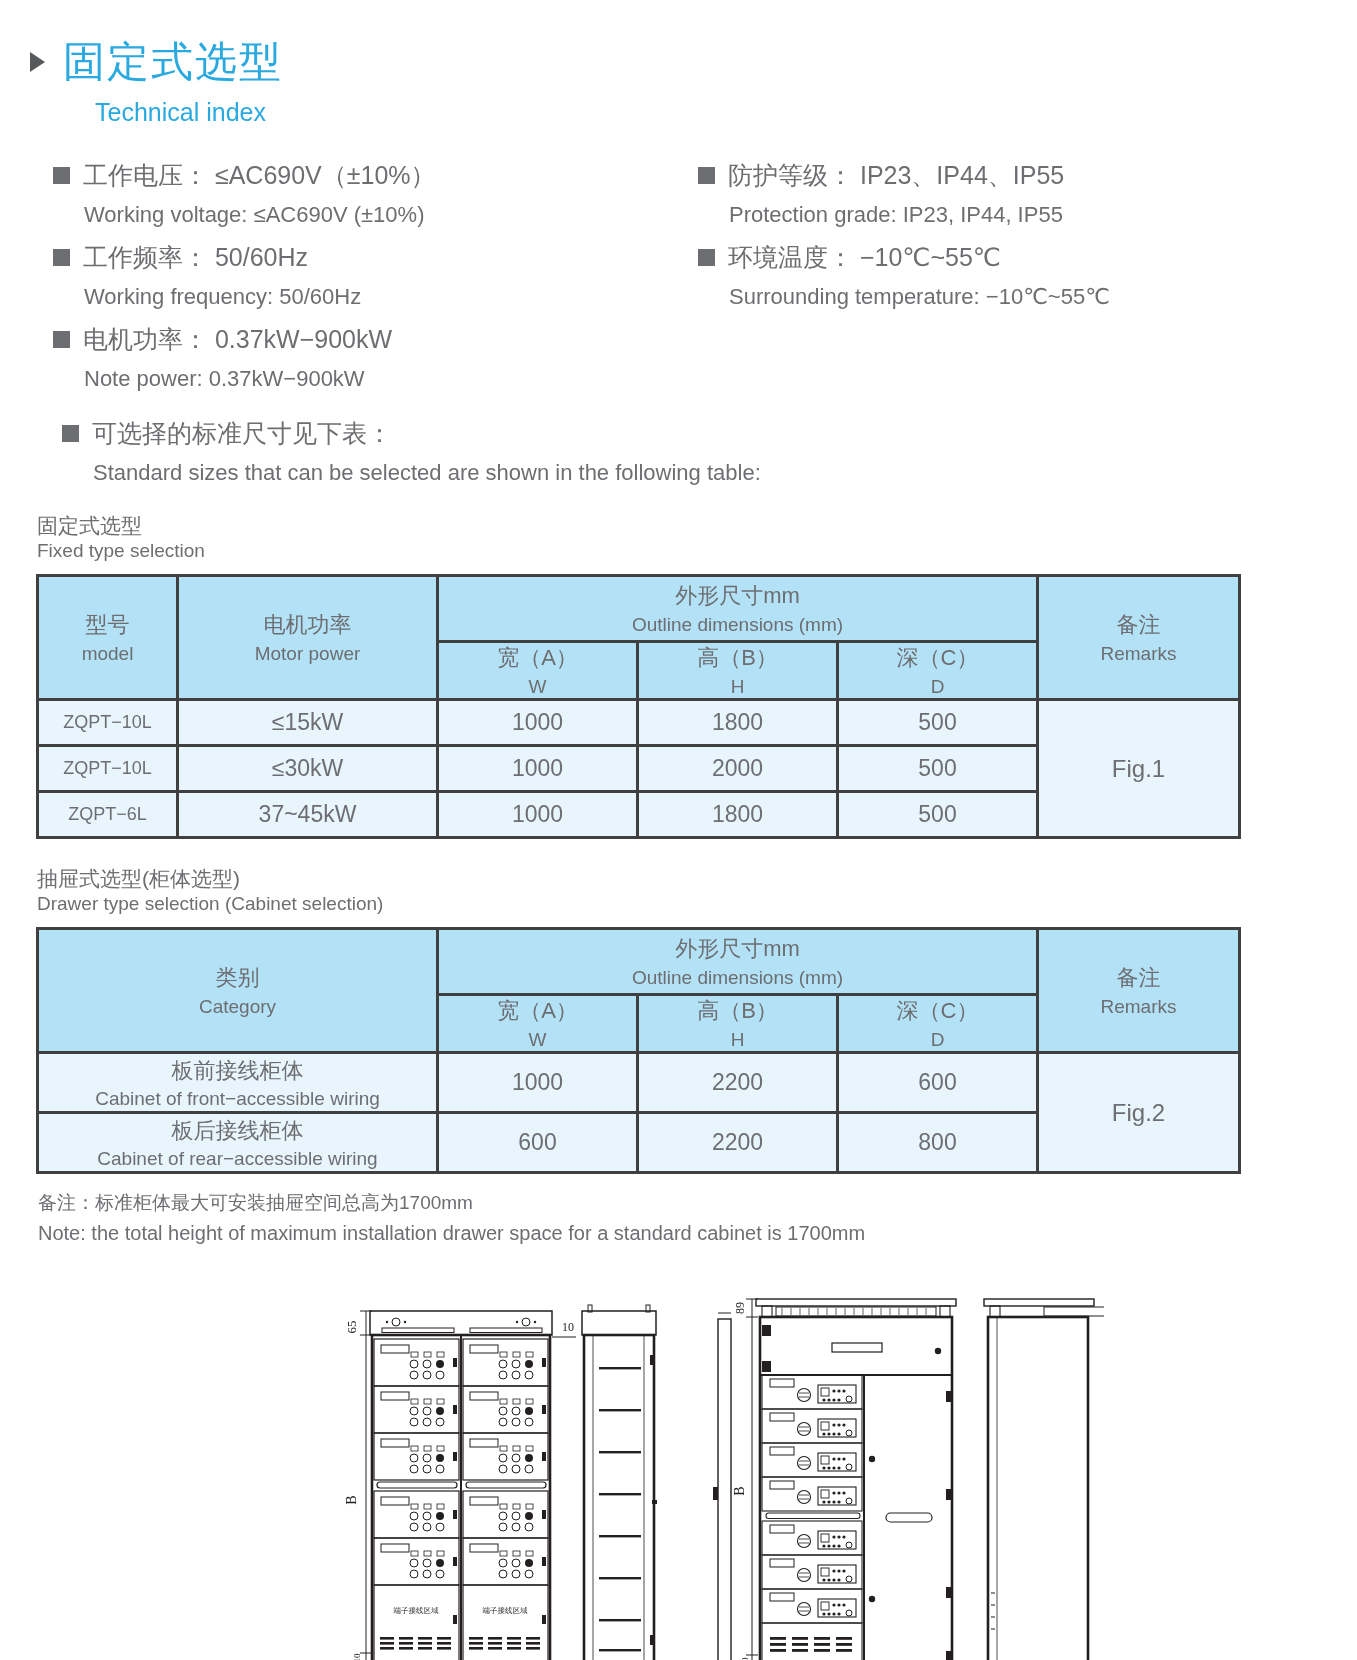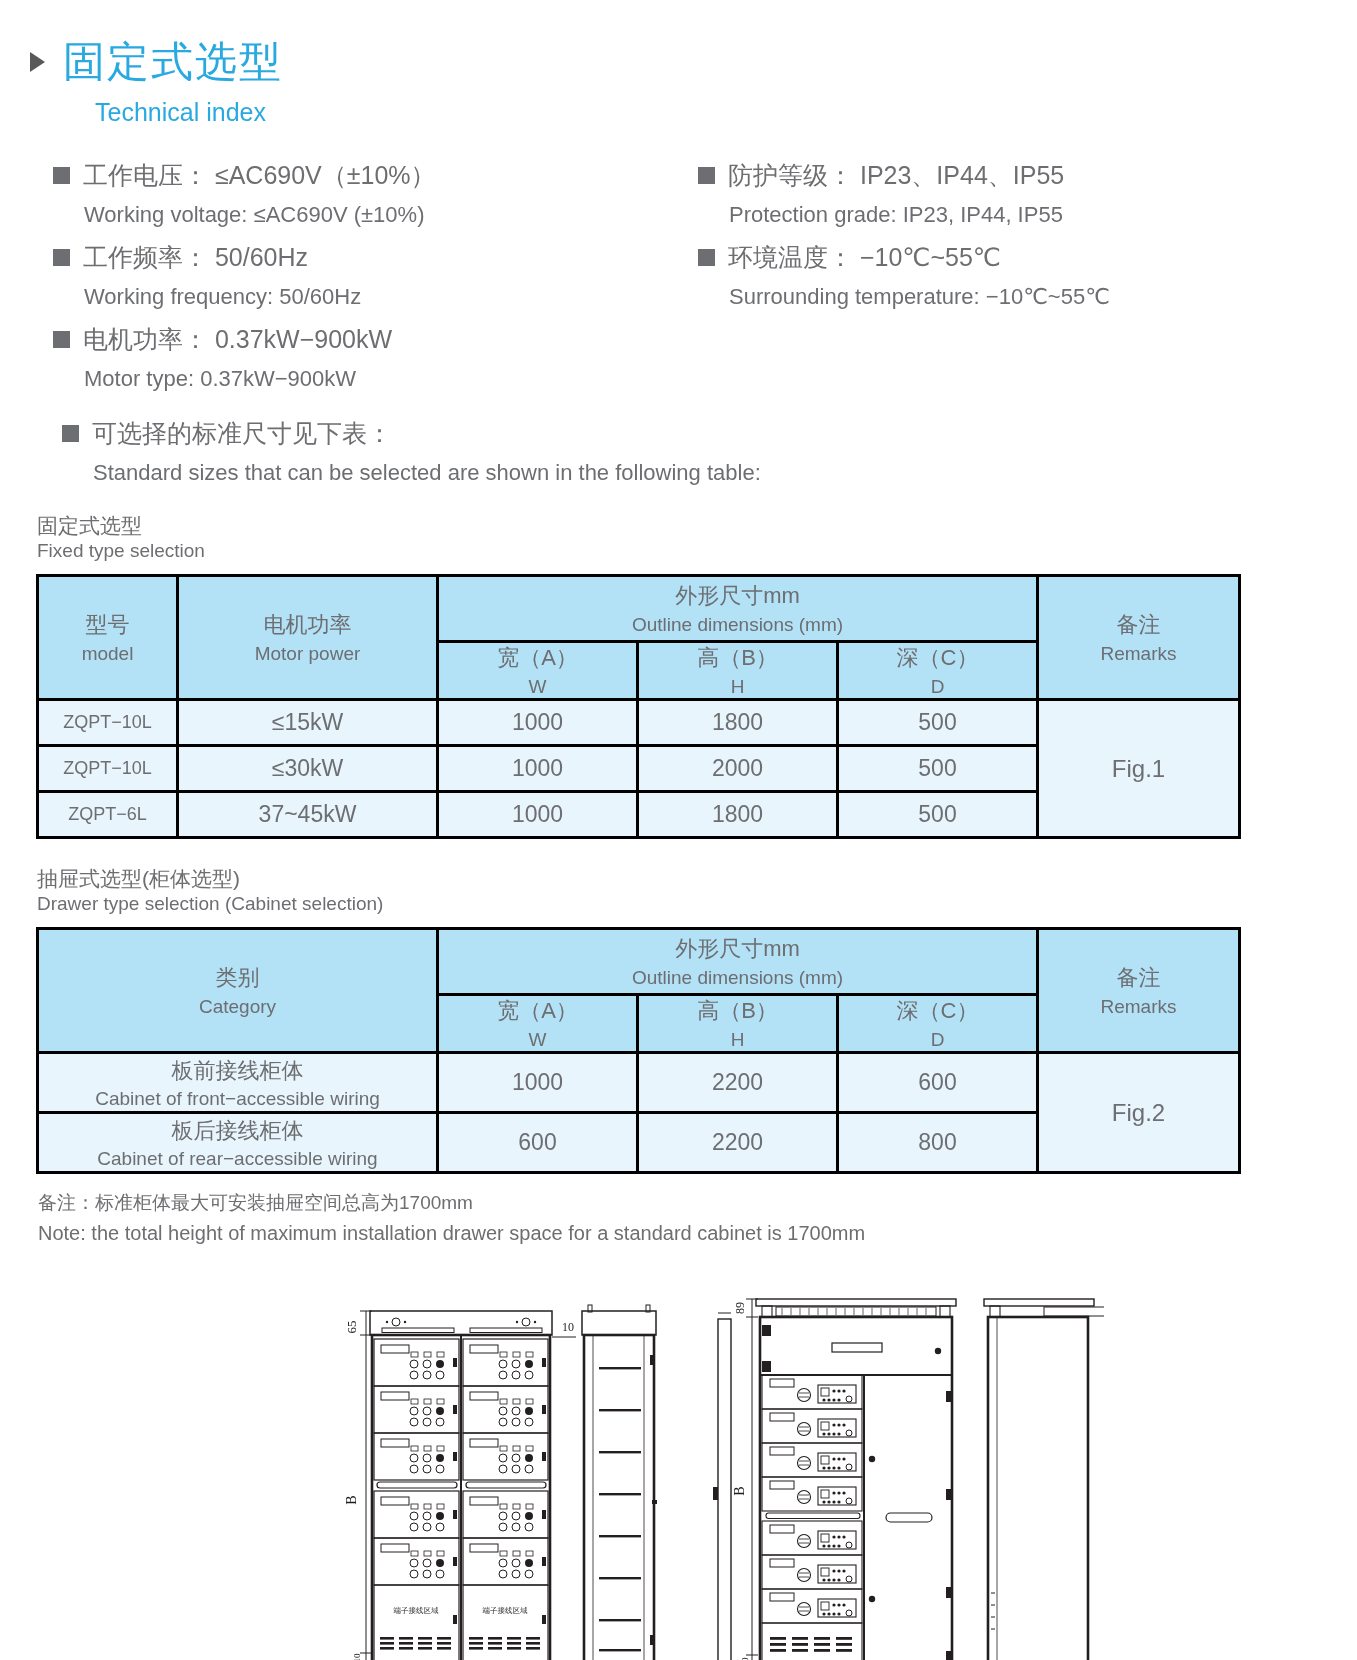--- a/index.html
+++ b/index.html
@@ -21,21 +21,21 @@
   .spec-en { font-size:22px; color:#6d6e71; margin:10px 0 0 31px; }
   .intro-item { padding-left:62px; margin-top:12px; }
 
   
   .section-label { margin:26px 0 0 37px; }
   .section-zh { font-size:21px; color:#6d6e71; }
   .section-en { font-size:19px; color:#6d6e71; }
 
   
   table.spec-table { border-collapse:collapse; margin:12px 0 0 36px; width:1202px; table-layout:fixed; }
-  table.spec-table th, table.spec-table td { border:3px solid #000000; text-align:center; vertical-align:middle; font-weight:normal; color:#6d6e71; }
+  table.spec-table th, table.spec-table td { border:3px solid #404040; text-align:center; vertical-align:middle; font-weight:normal; color:#6d6e71; }
   table.spec-table th { background:#b3e1f6; }
   table.spec-table td { background:#e8f5fd; }
   .h-zh { font-size:22px; }
   .h-en { font-size:19px; margin-top:3px; }
   tr.hdr-top th { height:66px; }
   tr.hdr-sub th { height:58px; }
   table.spec-table tbody tr { height:46px; }
   table#drawer-table tbody tr { height:60px; }
   td.num { font-size:23px; }
   td.model { font-size:18px; }
@@ -81,21 +81,21 @@
             <span class="bullet"></span>
             <span>工作频率： 50/60Hz</span>
           </div>
         <div class="spec-en">Working frequency: 50/60Hz</div>
       </div>
       <div class="spec-item">
         <div class="spec-zh">
             <span class="bullet"></span>
             <span>电机功率： 0.37kW−900kW</span>
           </div>
-        <div class="spec-en">Motor type: 0.37kW−900kW</div>
+        <div class="spec-en">Note power: 0.37kW−900kW</div>
       </div>
     </div>
     <div>
       <div class="spec-item">
         <div class="spec-zh">
             <span class="bullet"></span>
             <span>防护等级： IP23、IP44、IP55</span>
           </div>
         <div class="spec-en">Protection grade: IP23, IP44, IP55</div>
       </div>

